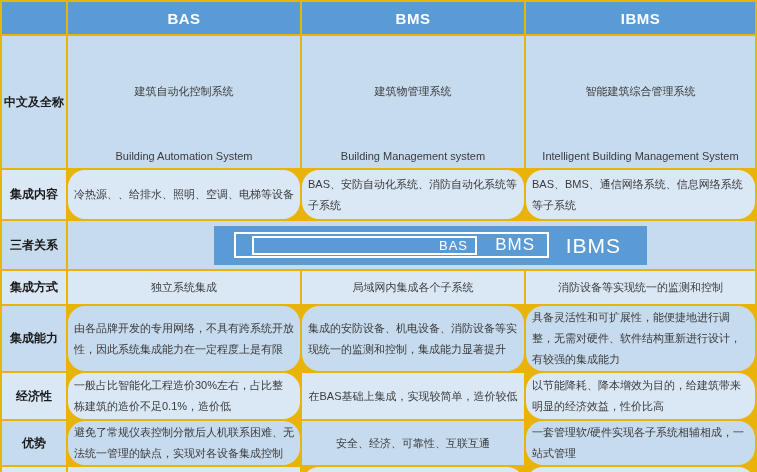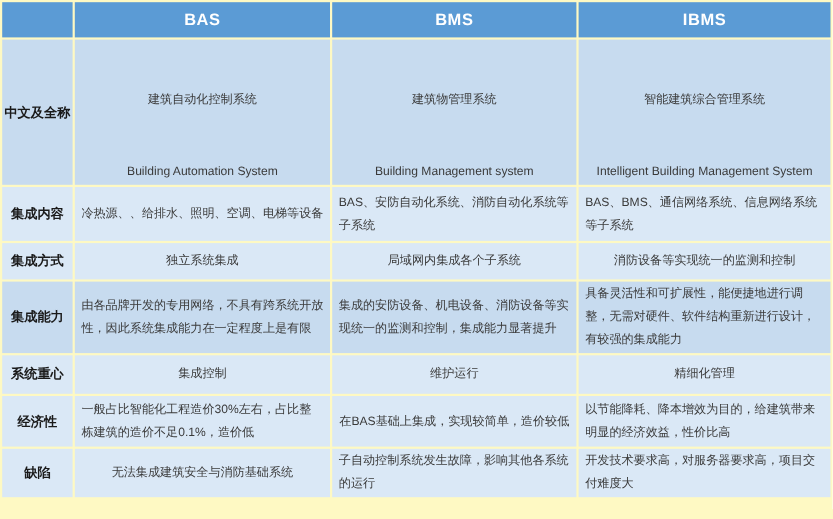--- a/index.html
+++ b/index.html
@@ -1,17 +1,17 @@
 <!DOCTYPE html>
 <html><head>
 <meta charset="utf-8">
 <style>
   html,body{margin:0;padding:0;background:#ffffff;}
   .wrap{
-    width:757px;height:472px;overflow:hidden;background:#fef9c3;
+    width:757px;height:472px;overflow:hidden;background:#eab308;
     font-family:"Liberation Sans","DejaVu Sans",sans-serif;
   }
   table.cmp{
     border-collapse:separate;border-spacing:2px;
     width:757px;table-layout:fixed;
   }
   td,th{
     vertical-align:middle;text-align:center;
     font-size:11px;line-height:21px;color:#3a3a3a;
     padding:1px 6px;overflow:hidden;word-break:break-all;
@@ -19,21 +19,21 @@
   th.colhead{
     background:#5B9BD5;color:#ffffff;font-size:15px;font-weight:bold;
     letter-spacing:.5px;
   }
   td.rowlabel{
     font-weight:bold;color:#1a1a1a;font-size:12px;padding:1px 1px;
   }
   tr.band-a td{background:#C7DBEF;}
   tr.band-b td{background:#DAE8F6;}
   tr.hdr th{background:#5B9BD5;}
-  td.para{text-align:left;padding:1px 6px;}
+  td.para{text-align:left;padding:1px 6px;border-radius:17px;}
   .two-line div{white-space:nowrap;margin-top:44px;}
   
   .diagram{
     position:relative;width:433px;height:39px;background:#5B9BD5;
     margin:0 0 0 140px;
     display:flex;align-items:center;justify-content:flex-end;
     box-sizing:border-box;padding-right:26px;
   }
   .diagram .lbl{color:#ffffff;letter-spacing:1px;}
   .lbl-ibms{font-size:21px;}
@@ -88,50 +88,64 @@
       </td>
     </tr>
 
     <tr class="band-b">
       <td class="rowlabel" style="height:47px">集成内容</td>
       <td class="para">冷热源、、给排水、照明、空调、电梯等设备</td>
       <td class="para">BAS、安防自动化系统、消防自动化系统等子系统</td>
       <td class="para">BAS、BMS、通信网络系统、信息网络系统等子系统</td>
     </tr>
 
+    <tr class="band-a">
+      <td class="rowlabel" style="height:46px">三者关系</td>
+      <td colspan="3">
+        <div class="diagram">
+          <span class="lbl lbl-ibms">IBMS</span>
+          <div class="bms-box">
+            <span class="lbl lbl-bms">BMS</span>
+          </div>
+          <div class="bas-box">
+            <span class="lbl lbl-bas">BAS</span>
+          </div>
+        </div>
+      </td>
+    </tr>
 
     <tr class="band-b">
       <td class="rowlabel" style="height:31px">集成方式</td>
       <td>独立系统集成</td>
       <td>局域网内集成各个子系统</td>
       <td>消防设备等实现统一的监测和控制</td>
     </tr>
 
     <tr class="band-a">
       <td class="rowlabel" style="height:56px">集成能力</td>
       <td class="para">由各品牌开发的专用网络，不具有跨系统开放性，因此系统集成能力在一定程度上是有限</td>
       <td class="para">集成的安防设备、机电设备、消防设备等实现统一的监测和控制，集成能力显著提升</td>
       <td class="para">具备灵活性和可扩展性，能便捷地进行调整，无需对硬件、软件结构重新进行设计，有较强的集成能力</td>
     </tr>
 
-    <tr class="band-b">
-      <td class="rowlabel" style="height:33px">系统重心</td>
-      <td>集成控制</td>
-      <td>维护运行</td>
-      <td>精细化管理</td>
-    </tr>
 
 
     <tr class="band-b">
       <td class="rowlabel" style="height:44px">经济性</td>
       <td class="para">一般占比智能化工程造价30%左右，占比整栋建筑的造价不足0.1%，造价低</td>
       <td>在BAS基础上集成，实现较简单，造价较低</td>
       <td class="para">以节能降耗、降本增效为目的，给建筑带来明显的经济效益，性价比高</td>
     </tr>
 
+    <tr class="band-a">
+      <td class="rowlabel" style="height:38px">优势</td>
+      <td class="para">避免了常规仪表控制分散后人机联系困难、无法统一管理的缺点，实现对各设备集成控制</td>
+      <td>安全、经济、可靠性、互联互通</td>
+      <td class="para">一套管理软/硬件实现各子系统相辅相成，一站式管理</td>
+    </tr>
 
     <tr class="band-b">
       <td class="rowlabel" style="height:39px">缺陷</td>
       <td>无法集成建筑安全与消防基础系统</td>
       <td class="para">子自动控制系统发生故障，影响其他各系统的运行</td>
       <td class="para">开发技术要求高，对服务器要求高，项目交付难度大</td>
     </tr>
   </tbody>
     </table>
 </div>

